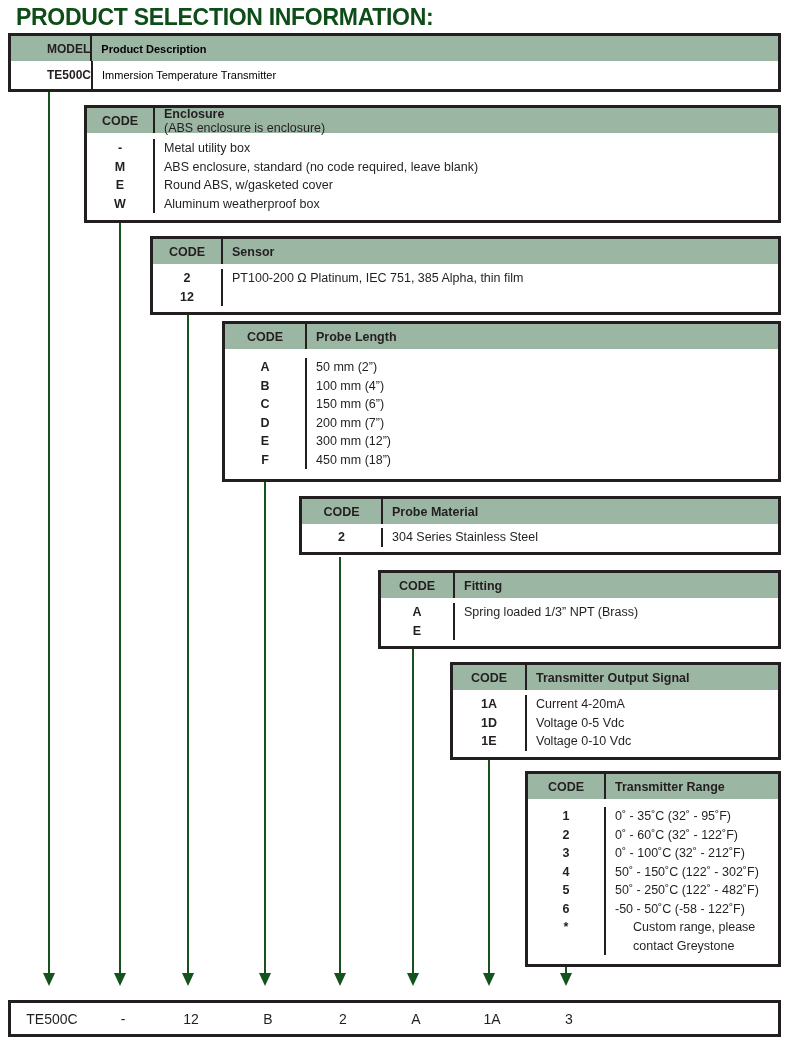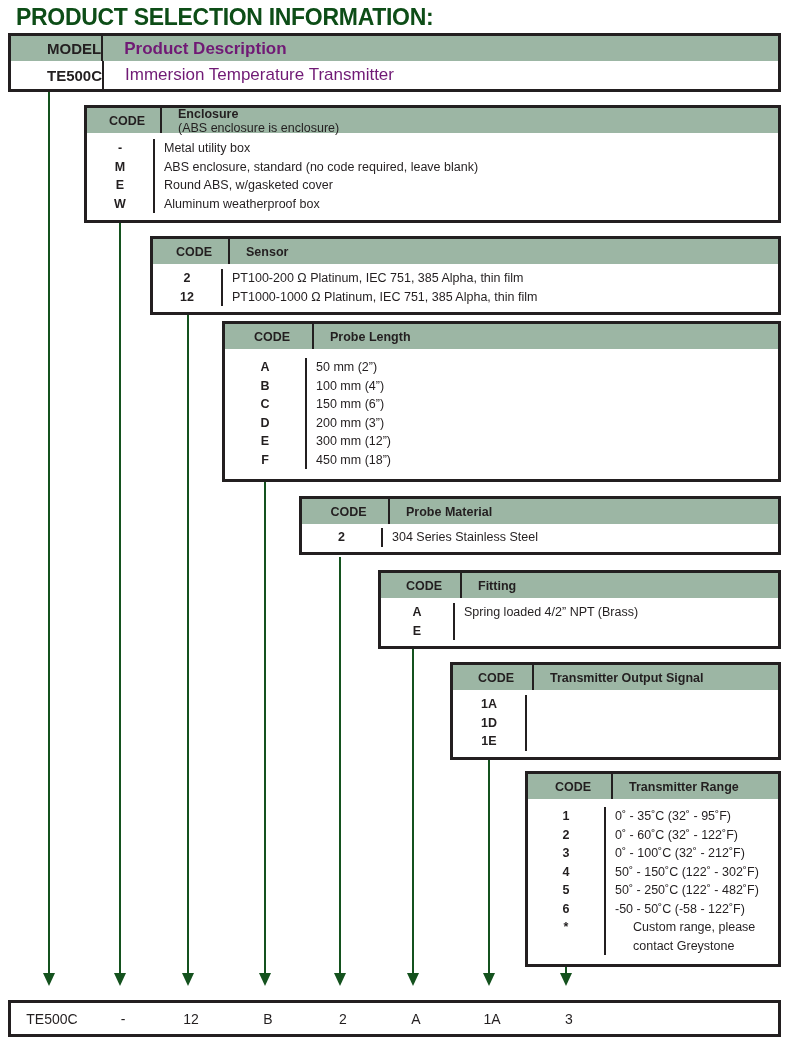--- a/index.html
+++ b/index.html
@@ -126,21 +126,20 @@
     font-size: 12.5px;
     color: #231f20;
     padding-left: 9px;
     display: flex;
     flex-direction: column;
     justify-content: flex-start;
   }
   .opt-head .col-code,
   .opt-head .col-desc {
     justify-content: center;
-    margin-left: 7px;
   }
   .opt-head .col-code { padding-top: 0; }
   .hdr-title {
     font-weight: bold;
     font-size: 12.5px;
     color: #231f20;
   }
   .hdr-note {
     font-weight: normal;
   }
@@ -174,34 +173,34 @@
   .model-body {
     display: flex;
     background: #ffffff;
     height: 28px;
   }
   .model-col1 {
     box-sizing: border-box;
     flex: 0 0 76px;
     text-align: center;
     font-weight: bold;
-    font-size: 15px;
+    font-size: 12px;
     color: #231f20;
     border-right: 2px solid #231f20;
     display: flex;
     align-items: center;
     justify-content: center;
     padding-left: 36px;
   }
   .model-col2 {
     box-sizing: border-box;
     flex: 1 1 auto;
-    font-size: 17px;
-    color: #701a75;
-    padding-left: 21px;
+    font-size: 11px;
+    color: #000000;
+    padding-left: 9px;
     display: flex;
     align-items: center;
   }
   .model-head .model-col2 { font-weight: bold; }
 
   
   .summary-bar {
     position: absolute;
     left: 8px;
     top: 1000px;
@@ -301,21 +300,20 @@
         <span class="hdr-title">Sensor</span>
       </div>
     </div>
     <div class="opt-body" style="padding:5px 0 6px 0;">
       <div class="col-code" style="flex-basis:70px;">
         <div class="row-line">2</div>
         <div class="row-line">12</div>
       </div>
       <div class="col-desc">
         <div class="row-line">PT100-200 Ω  Platinum, IEC 751, 385 Alpha, thin film</div>
-        <div class="row-line">PT1000-1000 Ω  Platinum, IEC 751, 385 Alpha, thin film</div>
       </div>
     </div>
   </div>
 
   <div class="opt-table" style="left:222px; top:321px; width:559px;">
     <div class="opt-head">
       <div class="col-code" style="flex-basis:82px;">CODE</div>
       <div class="col-desc">
         <span class="hdr-title">Probe Length</span>
       </div>
@@ -326,21 +324,21 @@
         <div class="row-line">B</div>
         <div class="row-line">C</div>
         <div class="row-line">D</div>
         <div class="row-line">E</div>
         <div class="row-line">F</div>
       </div>
       <div class="col-desc">
         <div class="row-line">50 mm (2”)</div>
         <div class="row-line">100 mm (4”)</div>
         <div class="row-line">150 mm (6”)</div>
-        <div class="row-line">200 mm (3”)</div>
+        <div class="row-line">200 mm (7”)</div>
         <div class="row-line">300 mm (12”)</div>
         <div class="row-line">450 mm (18”)</div>
       </div>
     </div>
   </div>
 
   <div class="opt-table" style="left:299px; top:496px; width:482px;">
     <div class="opt-head">
       <div class="col-code" style="flex-basis:81px;">CODE</div>
       <div class="col-desc">
@@ -363,37 +361,42 @@
       <div class="col-desc">
         <span class="hdr-title">Fitting</span>
       </div>
     </div>
     <div class="opt-body" style="padding:5px 0 6px 0;">
       <div class="col-code" style="flex-basis:74px;">
         <div class="row-line">A</div>
         <div class="row-line">E</div>
       </div>
       <div class="col-desc">
-        <div class="row-line">Spring loaded 4/2” NPT (Brass)</div>
+        <div class="row-line">Spring loaded 1/3” NPT (Brass)</div>
       </div>
     </div>
   </div>
 
   <div class="opt-table" style="left:450px; top:662px; width:331px;">
     <div class="opt-head">
       <div class="col-code" style="flex-basis:74px;">CODE</div>
       <div class="col-desc">
         <span class="hdr-title">Transmitter Output Signal</span>
       </div>
     </div>
     <div class="opt-body" style="padding:5px 0 6px 0;">
       <div class="col-code" style="flex-basis:74px;">
         <div class="row-line">1A</div>
         <div class="row-line">1D</div>
         <div class="row-line">1E</div>
+      </div>
+      <div class="col-desc">
+        <div class="row-line">Current  4-20mA</div>
+        <div class="row-line">Voltage 0-5 Vdc</div>
+        <div class="row-line">Voltage 0-10 Vdc</div>
       </div>
     </div>
   </div>
 
   <div class="opt-table" style="left:525px; top:771px; width:256px;">
     <div class="opt-head">
       <div class="col-code" style="flex-basis:78px;">CODE</div>
       <div class="col-desc">
         <span class="hdr-title">Transmitter Range</span>
       </div>

